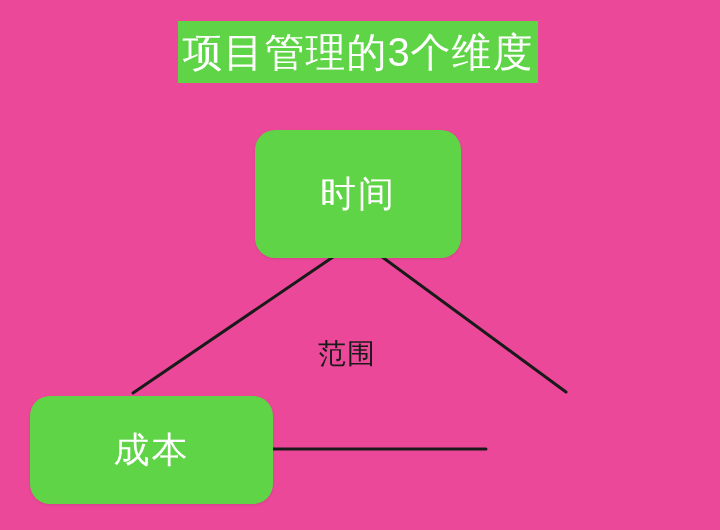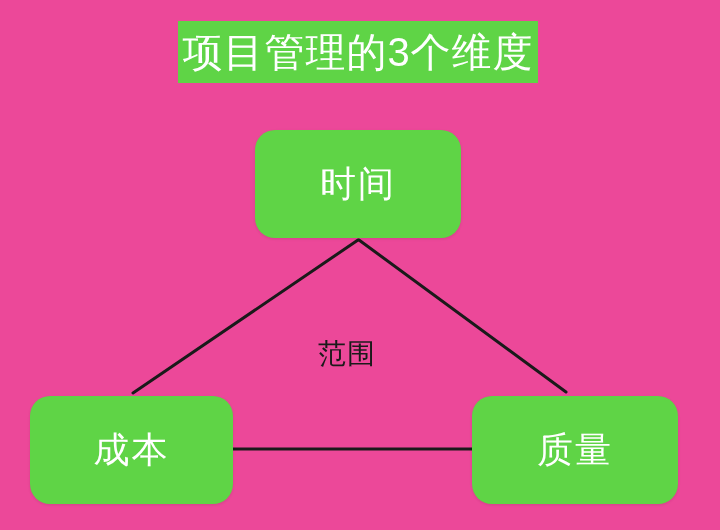--- a/index.html
+++ b/index.html
@@ -68,26 +68,26 @@
     font-size: 36px;
     line-height: 1;
     letter-spacing: 2px;
     white-space: nowrap;
   }
 
   #node-time {
     left: 255px;
     top: 130px;
     width: 206px;
-    height: 108px;
+    height: 128px;
   }
   #node-cost {
     left: 30px;
     top: 396px;
-    width: 203px;
+    width: 243px;
     height: 108px;
   }
   #node-quality {
     left: 472px;
     top: 396px;
     width: 206px;
     height: 108px;
   }
 
   
@@ -131,20 +131,17 @@
   </svg>
 
   <div class="node" id="node-time">
     <span class="node-label">时间</span>
   </div>
 
   <div class="node" id="node-cost">
     <span class="node-label">成本</span>
   </div>
 
-  <div class="node" id="node-quality">
-    <span class="node-label">质量</span>
-  </div>
 
   <div class="center-label">范围</div>
 
 
 </div>
 
 </body></html>

